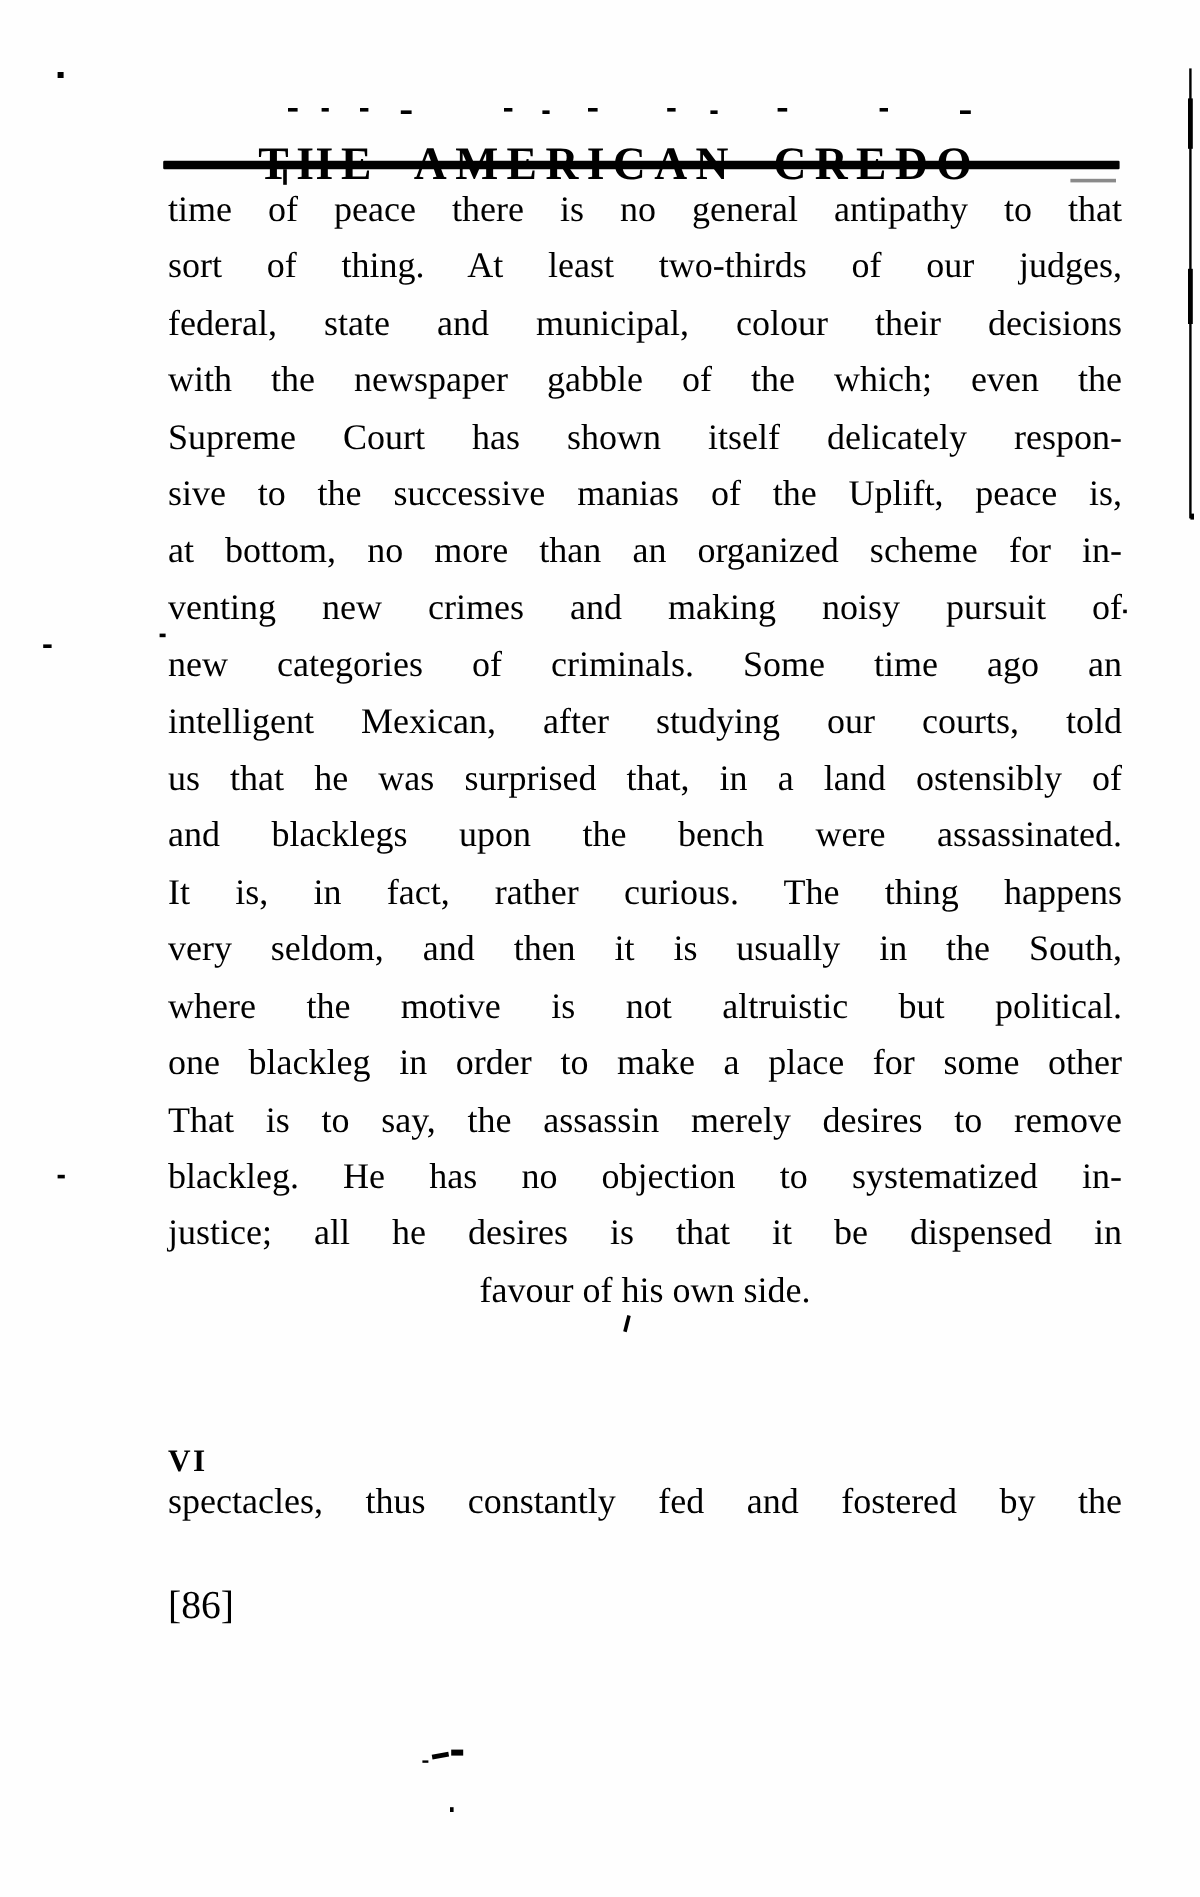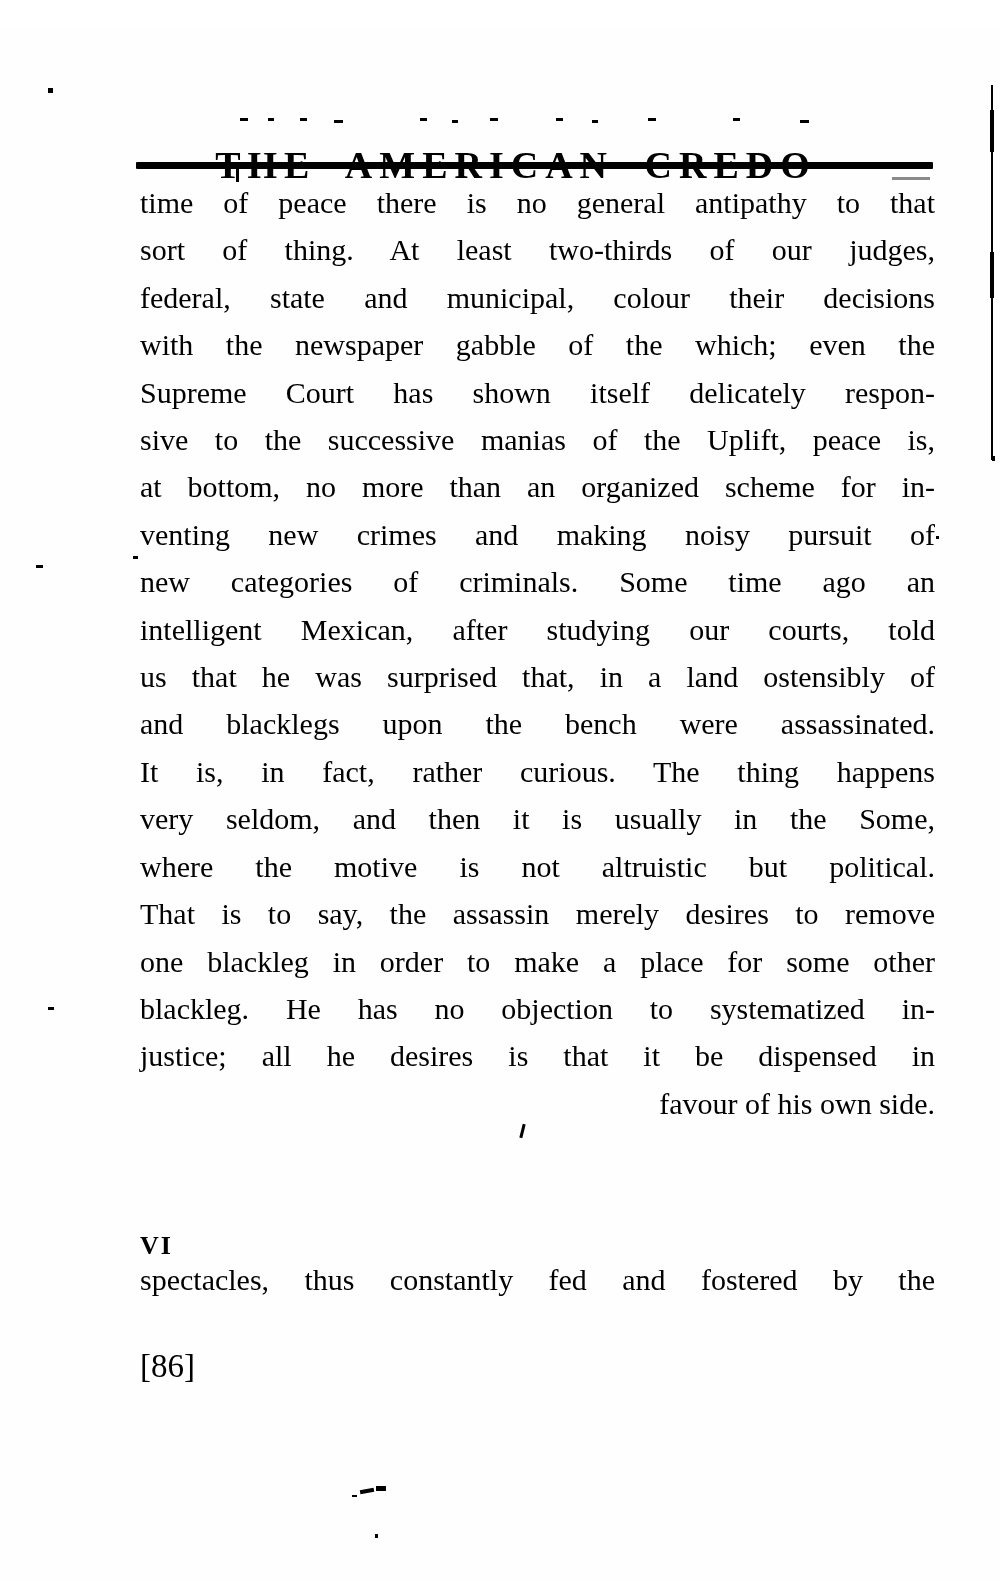--- a/index.html
+++ b/index.html
@@ -4,21 +4,21 @@
 <style>
   html, body { margin:0; padding:0; }
   body {
     width:1000px; height:1581px;
     background:#ffffff;
     font-family:"Liberation Serif", serif;
     color:#000;
     position:relative;
     overflow:hidden;
   }
-  .page { position:absolute; inset:0; background:#fefefe;margin-top:28px; }
+  .page { position:absolute; inset:0; background:#fefefe; }
 
   .title {
     position:absolute; top:90px; left:118px; width:796px;
     text-align:center;
     font-size:38px; font-weight:700;
     letter-spacing:7px; word-spacing:14px;
     white-space:nowrap;
     transform:scaleY(1.02);
   }
   .rule {
@@ -27,21 +27,21 @@
     border-radius:1px;
   }
   .rule-tick { position:absolute; top:141px; left:236px; width:3px; height:13px; background:#000; }
   .rule-smudge { position:absolute; top:149px; left:892px; width:38px; height:3px; background:#8a8a8a; }
 
   .body-text {
     position:absolute; top:151px; left:140px; width:795px;
     font-size:30px; line-height:47.4px;
   }
   .jline { text-align:justify; text-align-last:justify; text-justify:inter-word; }
-  .lline { text-align:right; }
+  .lline { text-align:center; }
 
   .sec-head {
     position:absolute; top:1181px; left:140px; width:795px;
     text-align:left; font-size:26px; font-weight:700; letter-spacing:2px;
   }
   .para2 {
     position:absolute; top:1228px; left:140px; width:795px;
     font-size:30px; line-height:47.4px;
   }
   .para2 .indent { text-indent:40px; }
@@ -93,24 +93,24 @@
     <div class="jline">with the newspaper gabble of the which; even the</div>
     <div class="jline">Supreme Court has shown itself delicately respon-</div>
     <div class="jline">sive to the successive manias of the Uplift, peace is,</div>
     <div class="jline">at bottom, no more than an organized scheme for in-</div>
     <div class="jline">venting new crimes and making noisy pursuit of</div>
     <div class="jline">new categories of criminals.  Some time ago an</div>
     <div class="jline">intelligent Mexican, after studying our courts, told</div>
     <div class="jline">us that he was surprised that, in a land ostensibly of</div>
     <div class="jline">and blacklegs upon the bench were assassinated.</div>
     <div class="jline">It is, in fact, rather curious.  The thing happens</div>
-    <div class="jline">very seldom, and then it is usually in the Some,</div>
+    <div class="jline">very seldom, and then it is usually in the South,</div>
     <div class="jline">where the motive is not altruistic but political.</div>
+    <div class="jline">one blackleg in order to make a place for some other</div>
     <div class="jline">That is to say, the assassin merely desires to remove</div>
-    <div class="jline">one blackleg in order to make a place for some other</div>
     <div class="jline">blackleg.  He has no objection to systematized in-</div>
     <div class="jline">justice; all he desires is that it be dispensed in</div>
     <div class="lline">favour of his own side.</div>
   </div>
 
   <h2 class="sec-head">VI</h2>
 
   <div class="para2">
     <div class="jline">spectacles, thus constantly fed and fostered by the</div>
   </div>

